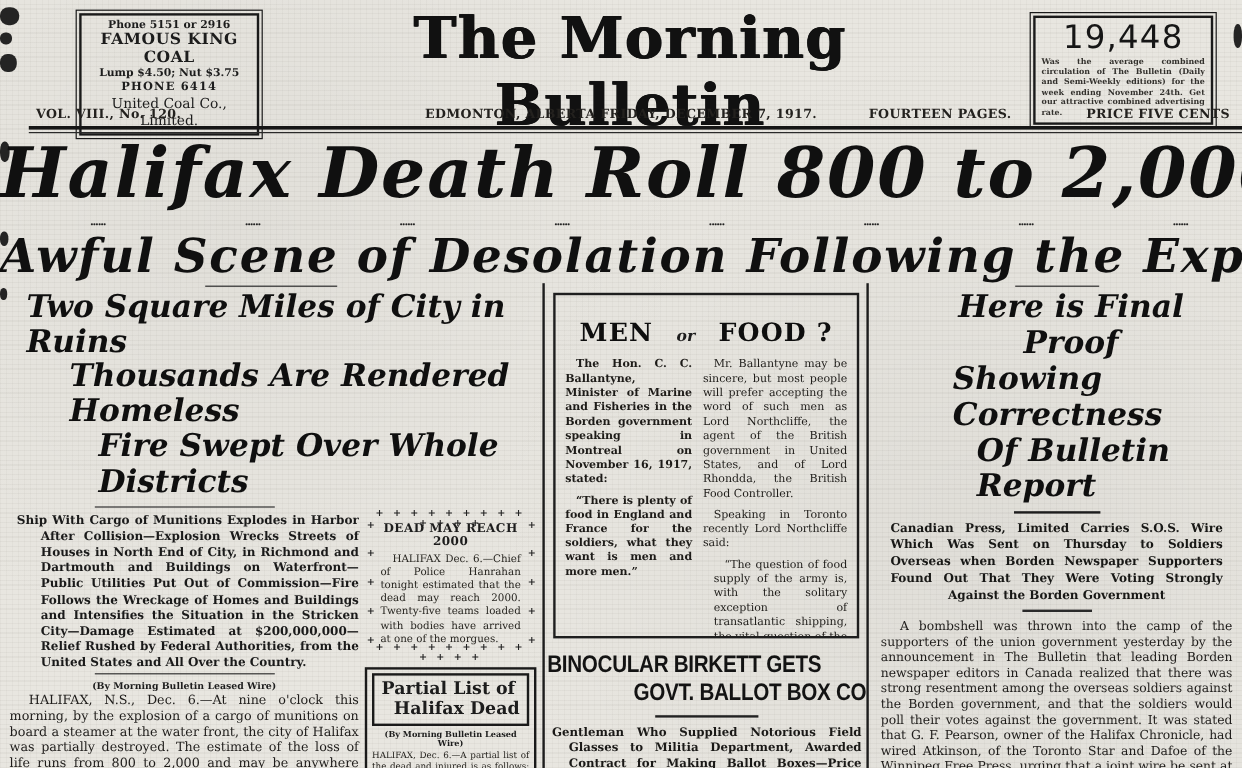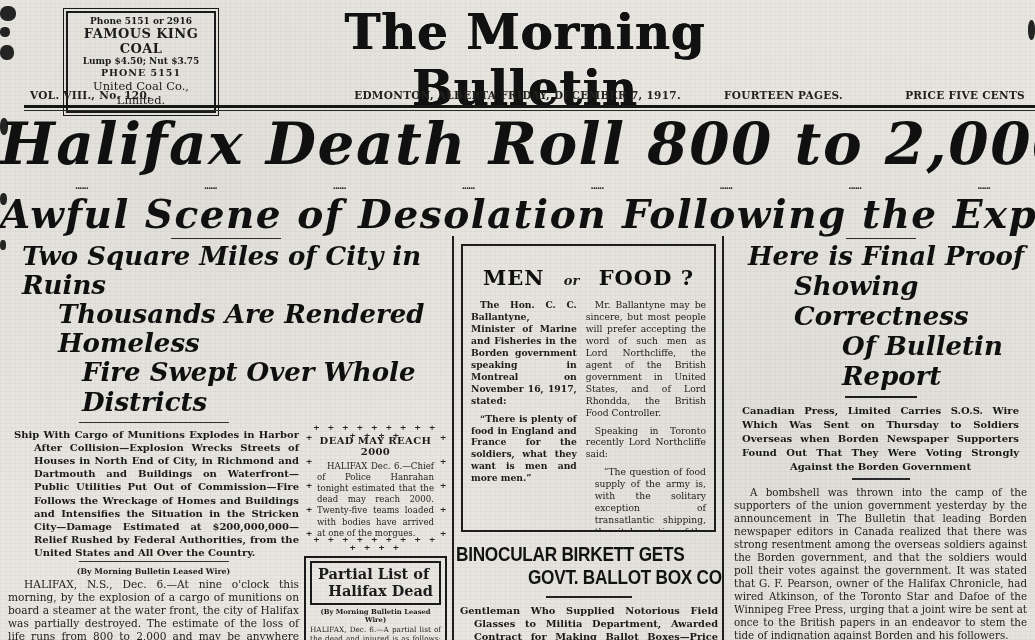--- a/index.html
+++ b/index.html
@@ -102,21 +102,21 @@
   .birkett { margin:11px 0 0 2px; }
   .b-line { font-family:"Liberation Sans", sans-serif; font-weight:bold; font-size:20px;
     letter-spacing:-.3px; white-space:nowrap; transform:scaleX(.86); transform-origin:left; color:#131313; }
   .b-line2 { margin-left:72px; }
   .b-rule { width:86px; border-top:2px solid #222; margin:7px auto 6px; }
   .b-deck { font-weight:bold; font-size:9.8px; line-height:1.35; text-align:justify;
     padding:0 4px 0 18px; text-indent:-14px; color:#1a1917; }
 
   .rh-rule { width:70px; margin:2px auto 3px; }
   .right-headline { font-size:26px; font-weight:bold; font-style:italic; line-height:1.15; color:#0f0f0f; }
-  .rh1 { margin-left:14px; } .rh2 { margin-left:60px; } .rh3 { margin-left:108px; }
+  .rh1 { margin-left:24px;text-align:center; } .rh2 { margin-left:60px; } .rh3 { margin-left:80px; }
   .r-rule { width:72px; border-top:2.5px solid #1d1d1d; margin:5px auto 6px; }
   .r-deck { font-weight:bold; font-size:10px; line-height:1.38; text-align:justify; text-align-last:center;
     padding:0 8px; color:#181816; }
   .r-rule2 { width:58px; border-top:2px solid #2a2a2a; margin:5px auto 6px; }
   .r-p { font-size:10.3px; line-height:1.26; text-align:justify; text-indent:16px; color:#1e1c1a; }
 </style>
 </head>
 <body>
 
 <div class="page">
@@ -126,26 +126,30 @@
   <div class="blob" style="left:0;top:45px;width:14px;height:15px;"></div>
   <div class="blob" style="left:0;top:118px;width:8px;height:17px;"></div>
   <div class="blob" style="left:0;top:193px;width:7px;height:12px;"></div>
   <div class="blob" style="left:0;top:240px;width:6px;height:10px;"></div>
   <div class="blob" style="right:0;top:20px;width:7px;height:20px;"></div>
 
   <div class="coal-box">
     <div class="coal-l1">Phone 5151 or 2916</div>
     <div class="coal-l2">FAMOUS KING COAL</div>
     <div class="coal-l3">Lump $4.50; Nut $3.75</div>
-    <div class="coal-l4">PHONE 5151</div>
+    <div class="coal-l4">PHONE 6414</div>
     <div class="coal-l5">United Coal Co., Limited.</div>
   </div>
 
   <div class="masthead">The Morning Bulletin</div>
 
+  <div class="circ-box">
+    <div class="circ-number">19,448</div>
+    <div class="circ-text">Was the average combined circulation of The Bulletin (Daily and Semi-Weekly editions) for the week ending November 24th.  Get our attractive combined advertising rate.</div>
+  </div>
 
   <div class="dateline">
     <span class="dl-vol">VOL. VIII., No. 120.</span>
     <span class="dl-date">EDMONTON, ALBERTA  FRIDAY, DECEMBER 7, 1917.</span>
     <span class="dl-pages">FOURTEEN PAGES.</span>
     <span class="dl-price">PRICE FIVE CENTS</span>
   </div>
   <div class="double-rule"></div>
 
   <div class="main-headline">Halifax Death Roll 800 to 2,000</div>

